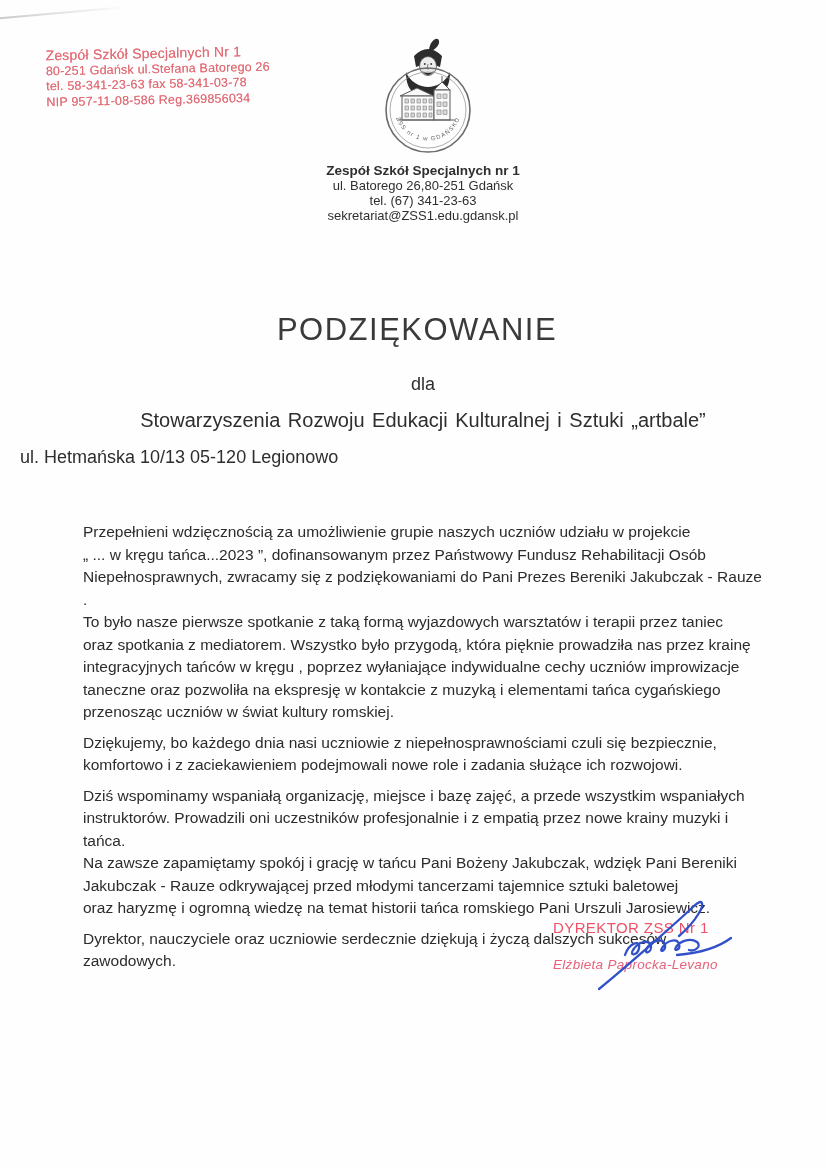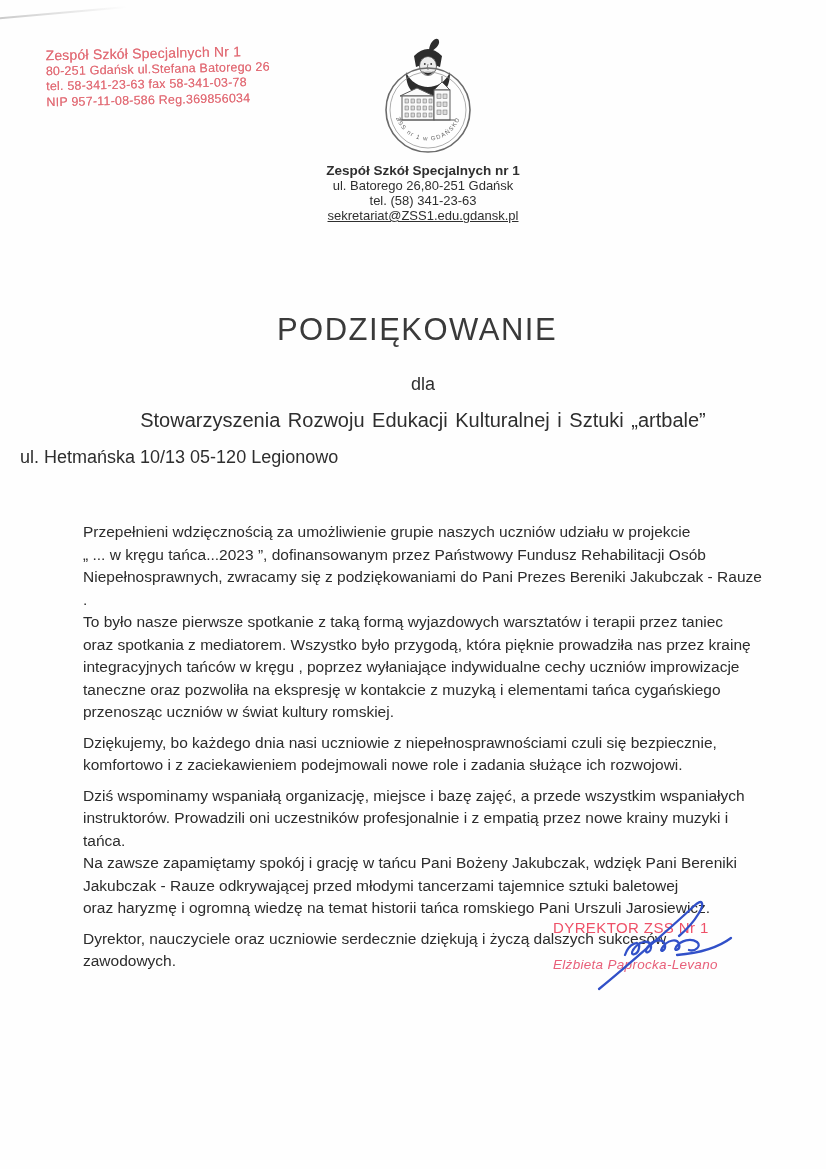--- a/index.html
+++ b/index.html
@@ -27,21 +27,21 @@
   }
   .stamp .s0{font-size:14px;}
   
   .logo{position:absolute;left:376px;top:36px;width:104px;height:126px;}
   
   .school-header{
     position:absolute;left:20px;right:0;top:163px;
     text-align:center;font-size:13px;line-height:15px;color:#2f2f2f;
   }
   .school-header .name{font-weight:bold;font-size:13.5px;}
-  .school-header .email{text-decoration:underline;}
+  .school-header .email{}
   
   .doc-title{
     position:absolute;left:8px;right:0;top:312px;
     text-align:center;font-size:31px;letter-spacing:1.5px;color:#3a3a3a;
   }
   .dla{
     position:absolute;left:20px;right:0;top:374px;
     text-align:center;font-size:18px;
   }
   .recipient{
@@ -127,21 +127,21 @@
       <path id="sealArc" d="M 20,82 A 34,34 0 0 0 84,82" fill="none"></path>
       <text font-size="6" letter-spacing="1.2" fill="#5f5f5f" font-family="Liberation Sans, sans-serif">
         <textPath href="#sealArc" startOffset="50%" text-anchor="middle">ZSS nr 1 w GDAŃSKU</textPath>
       </text>
     </svg>
   </div>
 
   <div class="school-header">
     <div class="name">Zespół Szkół Specjalnych nr 1</div>
     <div>ul. Batorego 26,80-251 Gdańsk</div>
-    <div>tel. (58) 341-23-63</div>
+    <div>tel. (67) 341-23-63</div>
     <div class="email">sekretariat@ZSS1.edu.gdansk.pl</div>
   </div>
 
   <div class="doc-title">PODZIĘKOWANIE</div>
   <div class="dla">dla</div>
   <div class="recipient">Stowarzyszenia Rozwoju Edukacji Kulturalnej i Sztuki „artbale”</div>
   <div class="recipient-addr">ul. Hetmańska 10/13 05-120 Legionowo</div>
 
   <div class="body-text">
     <p class="para">

